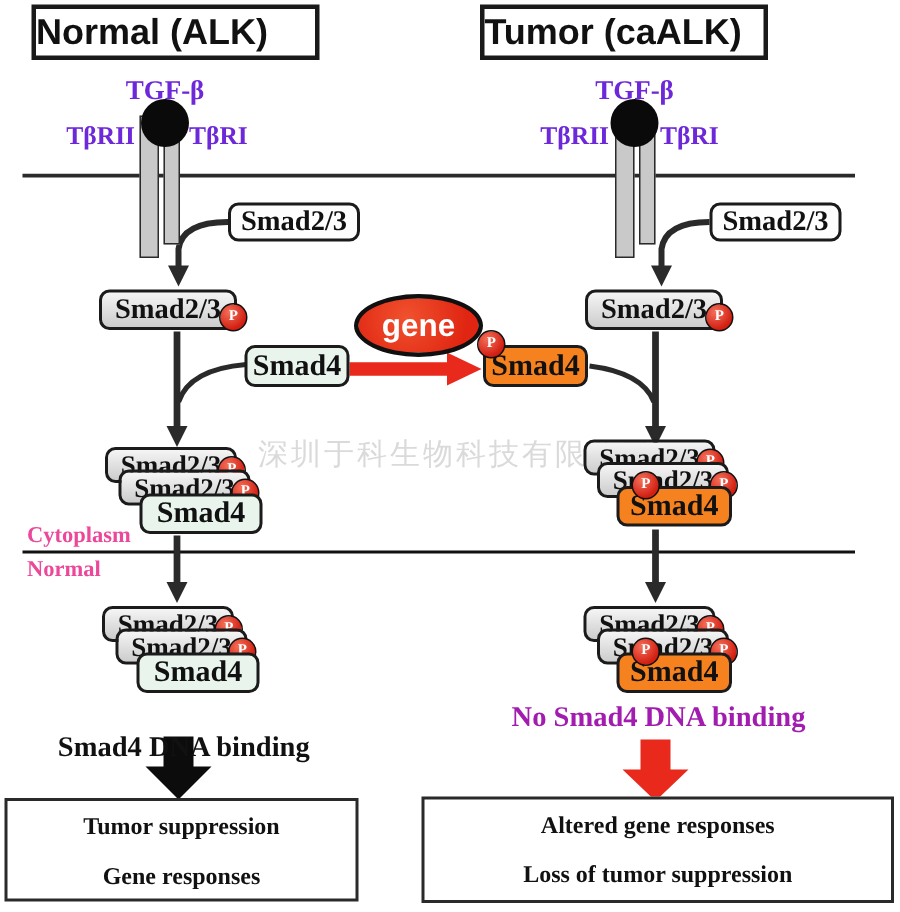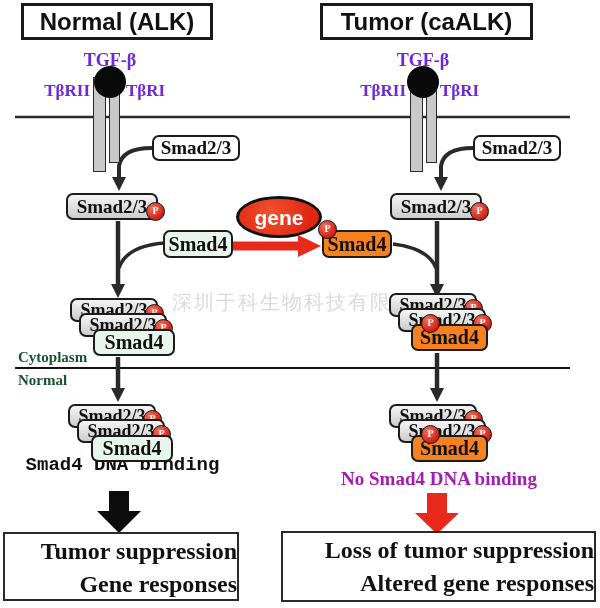--- a/index.html
+++ b/index.html
@@ -3,21 +3,21 @@
 <meta charset="utf-8">
 <style>
   html,body{margin:0;padding:0;}
   #stage{
     position:relative; width:600px; height:608px; background:#ffffff;
     overflow:hidden; font-family:"Liberation Serif",serif;
   }
   .abs{position:absolute; box-sizing:border-box;}
   
   .titlebox{
-    border:3px solid #1a1a1a; background:#fff; text-align:center;
+    border:3px solid #1a1a1a; background:#fff; text-align:left;
     font-family:"Liberation Sans",sans-serif; font-weight:bold; font-size:24px;
     color:#111; line-height:31px; height:37px;
   }
   .serifbold{font-weight:bold; color:#6d28d9;}
   
   .mol{
     border:2px solid #1b1b1b; border-radius:7px; text-align:center;
     font-weight:bold; color:#111; white-space:nowrap;
   }
   .gray{background:linear-gradient(180deg,#f5f5f5 0%,#cccccc 100%);}
@@ -33,24 +33,24 @@
   .bar{background:#c9c9c9; border:1.5px solid #2a2a2a;}
   .circ{background:#0a0a0a; border-radius:50%;}
   .ellipse{
     border:3px solid #101010; border-radius:50%;
     background:radial-gradient(circle at 40% 35%, #f0512e 0%, #e02612 75%);
     color:#fff; font-family:"Liberation Sans",sans-serif; font-weight:bold;
     font-size:21px; text-align:center; line-height:37px;
   }
   .outcome{font-weight:bold; font-size:19px; text-align:center; white-space:nowrap;}
   .resultbox{
-    border:2px solid #2a2a2a; background:#fff; text-align:right;
-    font-weight:bold; font-size:24px; color:#111; line-height:33px; padding-top:1px;
+    border:2px solid #2a2a2a; background:#fff; text-align:center;
+    font-weight:bold; font-size:16px; color:#111; line-height:33px; padding-top:1px;
   }
-  .complabel{font-weight:bold; font-size:15px; color:#14532d;text-align:center;}
+  .complabel{font-weight:bold; font-size:15px; color:#ec4899;text-align:center;}
   .watermark{
     color:#dadada; font-size:20px; letter-spacing:2px; white-space:nowrap;
     font-family:"DejaVu Sans",sans-serif;
   }
   svg{position:absolute; left:0; top:0;}
 </style>
 </head>
 <body>
 
 <div id="stage">
@@ -83,21 +83,21 @@
     <polygon points="430,388 444,388 437,402" fill="#2a2a2a"></polygon>
 
     <line x1="233" y1="246" x2="299" y2="246" stroke="#e8291c" stroke-width="9"></line>
     <polygon points="298,235 298,257 321,246" fill="#e8291c"></polygon>
 
     <polygon points="109,491 129,491 129,511 141,511 119,533 97,511 109,511" fill="#0c0c0c"></polygon>
     <polygon points="427,493 447,493 447,513 459,513 437,534 415,513 427,513" fill="#e8291c"></polygon>
   </svg>
 
   <div class="abs titlebox" style="left:21px; top:3px; width:192px; z-index:2;">Normal (ALK)</div>
-  <div class="abs titlebox" style="left:320px; top:3px; width:213px; z-index:2;">Tumor (caALK)</div>
+  <div class="abs titlebox" style="left:320px; top:3px; width:192px; z-index:2;">Tumor (caALK)</div>
 
   <div class="abs serifbold" style="left:60px; top:50px; width:100px; text-align:center; font-size:18px; z-index:2;">TGF-β</div>
   <div class="abs serifbold" style="left:26px; top:81px; width:64px; text-align:right; font-size:17px; z-index:3;">TβRII</div>
   <div class="abs serifbold" style="left:126px; top:81px; width:60px; font-size:17px; z-index:3;">TβRI</div>
   <div class="abs bar" style="left:93px; top:77px; width:13px; height:95px; z-index:2;"></div>
   <div class="abs bar" style="left:109px; top:77px; width:11px; height:86px; z-index:2;"></div>
   <div class="abs circ" style="left:94px; top:66px; width:32px; height:32px; z-index:3;"></div>
 
   <div class="abs serifbold" style="left:373px; top:50px; width:100px; text-align:center; font-size:18px; z-index:2;">TGF-β</div>
   <div class="abs serifbold" style="left:342px; top:81px; width:64px; text-align:right; font-size:17px; z-index:3;">TβRII</div>
@@ -168,25 +168,25 @@
   </div>
   <div class="abs mol gray" style="left:398px; top:419px; width:88px; height:24px; font-size:18px; line-height:20px; z-index:3;">
     <span>Smad2/3</span>
     <span class="badge" style="right:-8px; top:4px;">P</span>
   </div>
   <div class="abs mol orangefill" style="left:411px; top:435px; width:77px; height:27px; font-size:20px; line-height:23px; z-index:4;">
     <span>Smad4</span>
     <span class="badge" style="left:8px; top:-12px;">P</span>
   </div>
 
-  <div class="abs outcome" style="left:15px; top:454px; width:215px; color:#111; z-index:2;font-family:Liberation Mono, monospace;">Smad4 DNA binding</div>
+  <div class="abs outcome" style="left:15px; top:488px; width:215px; color:#111; z-index:2;">Smad4 DNA binding</div>
   <div class="abs outcome" style="left:328px; top:468px; width:222px; color:#a21caf; z-index:2;">No Smad4 DNA binding</div>
 
   <div class="abs resultbox" style="left:3px; top:532px; width:236px; height:69px; z-index:2;">
     <div>Tumor suppression</div>
     <div>Gene responses</div>
   </div>
   <div class="abs resultbox" style="left:281px; top:531px; width:315px; height:71px; z-index:2;">
+    <div>Altered gene responses</div>
     <div>Loss of tumor suppression</div>
-    <div>Altered gene responses</div>
   </div>
 
 </div>
 
 </body></html>

